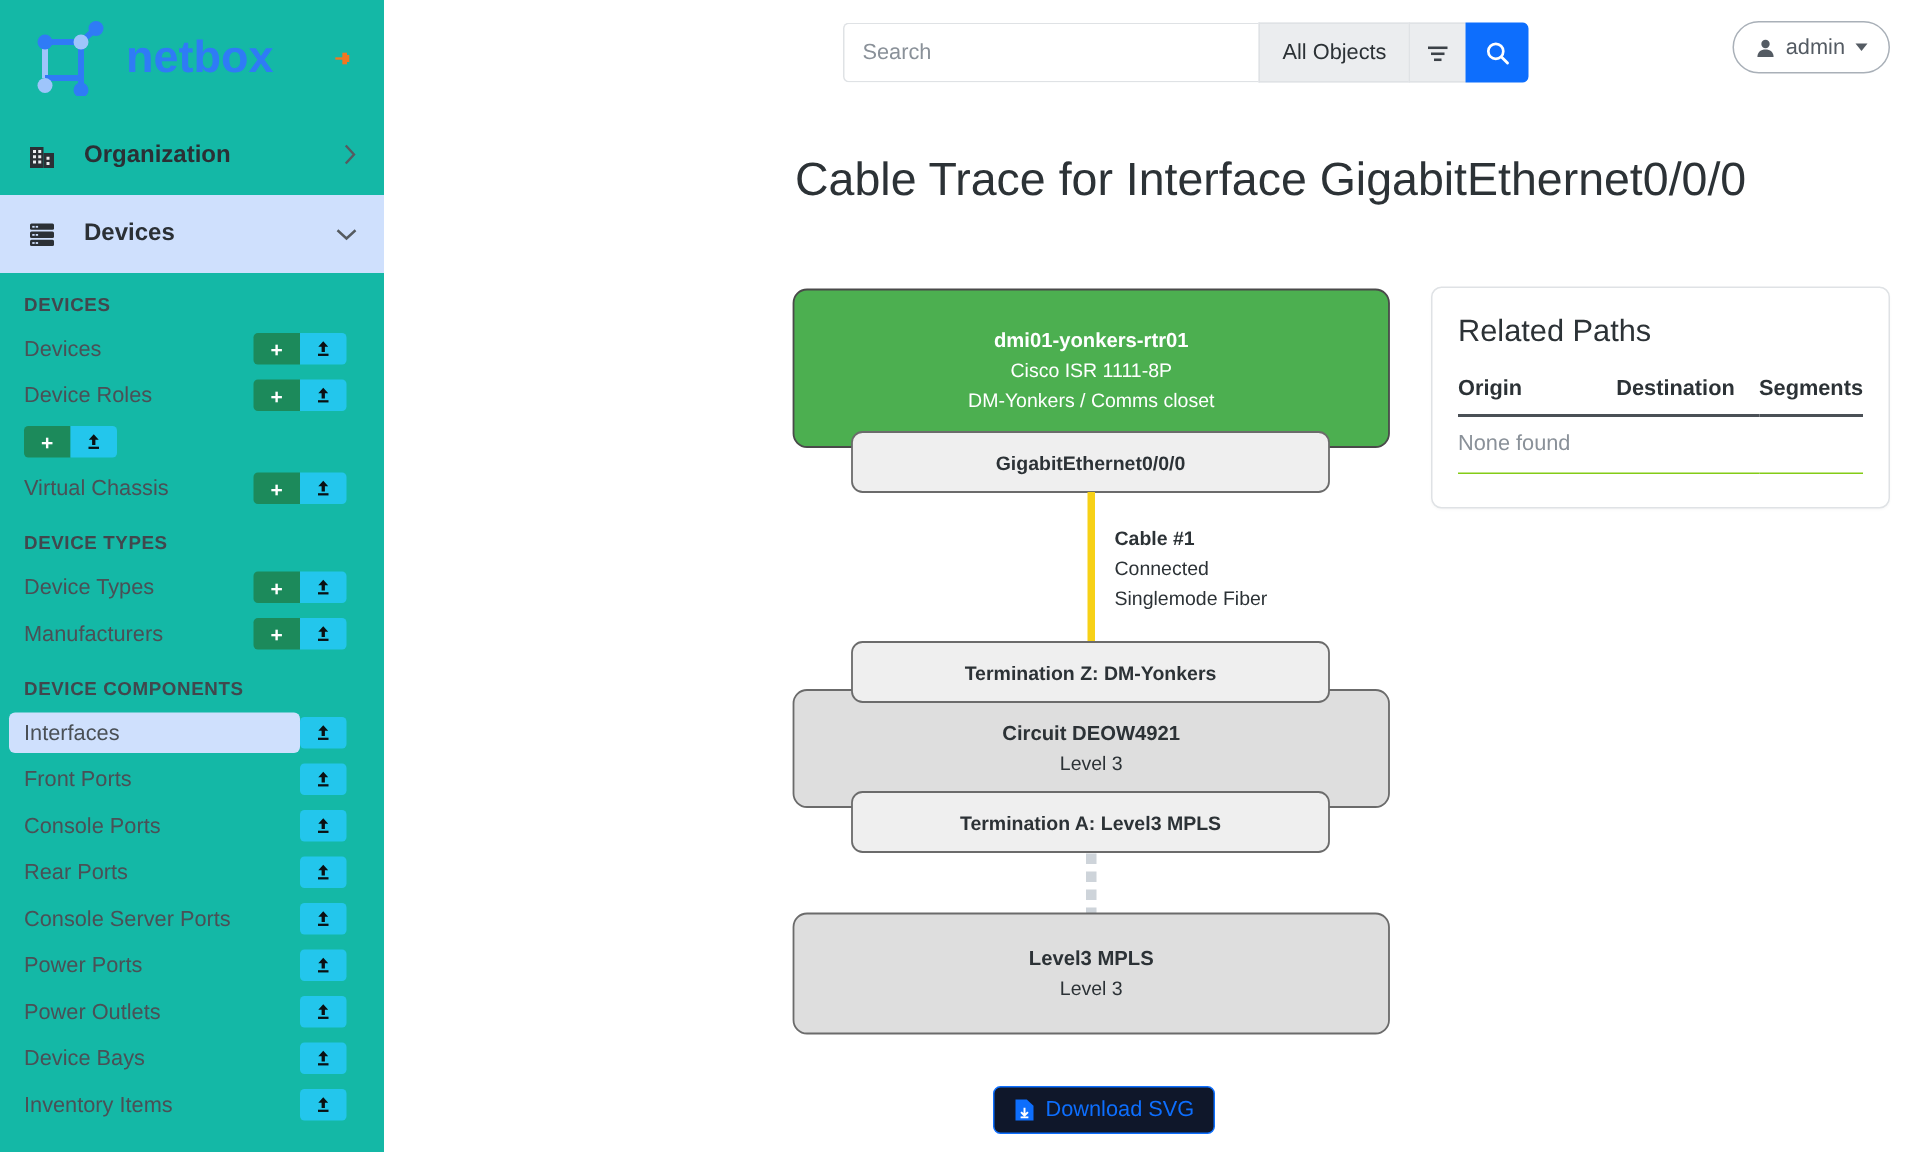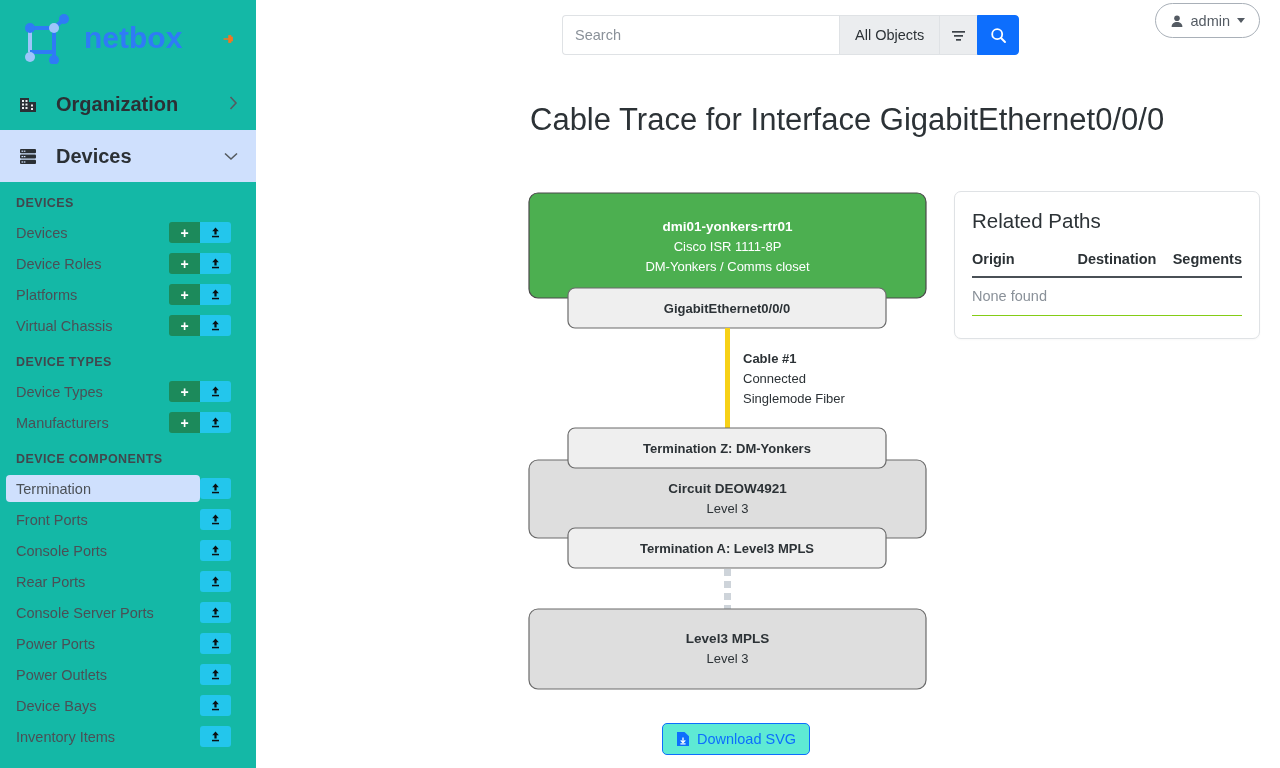--- a/index.html
+++ b/index.html
@@ -29,21 +29,21 @@
   .brand-logo svg { display: block; }
   .pin-btn {
     width: 26px; height: 26px;
     display: flex; align-items: center; justify-content: center;
     cursor: pointer; background: none; border: none;
   }
 
   .nav-group {
     display: flex; align-items: center;
     height: 52px; padding: 0 18px 0 18px;
-    font-size: 20px; font-weight: 700; color: #2b3035;
+    font-size: 16px; font-weight: 700; color: #2b3035;
     cursor: pointer;
   }
   .nav-group .ng-icon { width: 30px; display:flex; align-items:center; }
   .nav-group .ng-label { flex: 1; padding-left: 8px; }
   .nav-group .ng-chev { color: #555b60; font-size: 13px; }
   .nav-group.active { background: #cfe0fd; }
 
   .section-title {
     font-size: 12.5px; font-weight: 700; letter-spacing: .4px;
     color: #41474d; padding: 14px 0 7px 16px; text-transform: uppercase;
@@ -112,21 +112,21 @@
     background: #ebedef; border: 1px solid #dfe2e5; border-right: none;
     cursor: pointer;
   }
   .search-btn {
     display: flex; align-items: center; justify-content: center;
     width: 42px; height: 40px;
     background: #0d6efd; border: 1px solid #0d6efd;
     border-radius: 0 4px 4px 0; cursor: pointer;
   }
   .user-btn {
-    position: absolute; right: 20px; top: 3px;
+    position: absolute; right: 20px; top: 14px;
     display: flex; align-items: center; gap: 7px;
     height: 35px; padding: 0 14px;
     border: 1px solid #a9b0b8; border-radius: 18px;
     background: #ffffff; color: #545b63; font-size: 14.5px;
     cursor: pointer;
   }
   .user-btn .caret { border-left: 4px solid transparent; border-right: 4px solid transparent; border-top: 5px solid #545b63; }
 
   .page-title {
     font-size: 31px; font-weight: 400; color: #2c3236;
@@ -140,21 +140,21 @@
   .side-col { flex: 1; }
 
   
   .trace-svg-wrap { width: 400px; }
 
   .dl-btn {
     display: inline-flex; align-items: center; gap: 7px;
     margin: 18px 4px 0 134px;
     padding: 7px 13px;
     border: 1px solid #0d6efd; border-radius: 5px;
-    background: #5eead4; color: #0d6efd;
+    background: #0f172a; color: #0d6efd;
     font-size: 14.5px; cursor: pointer;
     font-family: "Liberation Sans", sans-serif;
   }
 
   
   .card {
     border: 1px solid #dfe2e5; border-radius: 7px;
     background: #ffffff; padding: 17px 17px 22px 17px;
     box-shadow: 0 1px 2px rgba(0,0,0,0.03);
   }
@@ -282,23 +282,20 @@
                 <svg width="13" height="13" viewBox="0 0 13 13">
                   <path d="M6.5,1.5 L9.8,5.2 L7.6,5.2 L7.6,8.6 L5.4,8.6 L5.4,5.2 L3.2,5.2 Z" fill="#0b1013"></path>
                   <rect x="3" y="9.8" width="7" height="1.5" fill="#0b1013"></rect>
                 </svg>
               </span>
             </button>
           </div>
         </div>
         <div class="nav-item">
           <div class="ni-hit"></div>
-          <div class="ni-label">
-            <span>Platforms</span>
-          </div>
           <div class="btn-pair">
             <button class="mini-btn mini-add">+</button>
             <button class="mini-btn mini-imp">
               <span>
                 <svg width="13" height="13" viewBox="0 0 13 13">
                   <path d="M6.5,1.5 L9.8,5.2 L7.6,5.2 L7.6,8.6 L5.4,8.6 L5.4,5.2 L3.2,5.2 Z" fill="#0b1013"></path>
                   <rect x="3" y="9.8" width="7" height="1.5" fill="#0b1013"></rect>
                 </svg>
               </span>
             </button>
@@ -353,21 +350,21 @@
                   <rect x="3" y="9.8" width="7" height="1.5" fill="#0b1013"></rect>
                 </svg>
               </span>
             </button>
           </div>
         </div>
         <div class="section-title">Device Components</div>
         <div class="nav-item selected">
           <div class="ni-hit"></div>
           <div class="ni-label">
-            <span>Termination</span>
+            <span>Interfaces</span>
           </div>
           <div class="btn-pair">
             <button class="mini-btn mini-imp only">
               <span>
                 <svg width="13" height="13" viewBox="0 0 13 13">
                   <path d="M6.5,1.5 L9.8,5.2 L7.6,5.2 L7.6,8.6 L5.4,8.6 L5.4,5.2 L3.2,5.2 Z" fill="#0b1013"></path>
                   <rect x="3" y="9.8" width="7" height="1.5" fill="#0b1013"></rect>
                 </svg>
               </span>
             </button>

